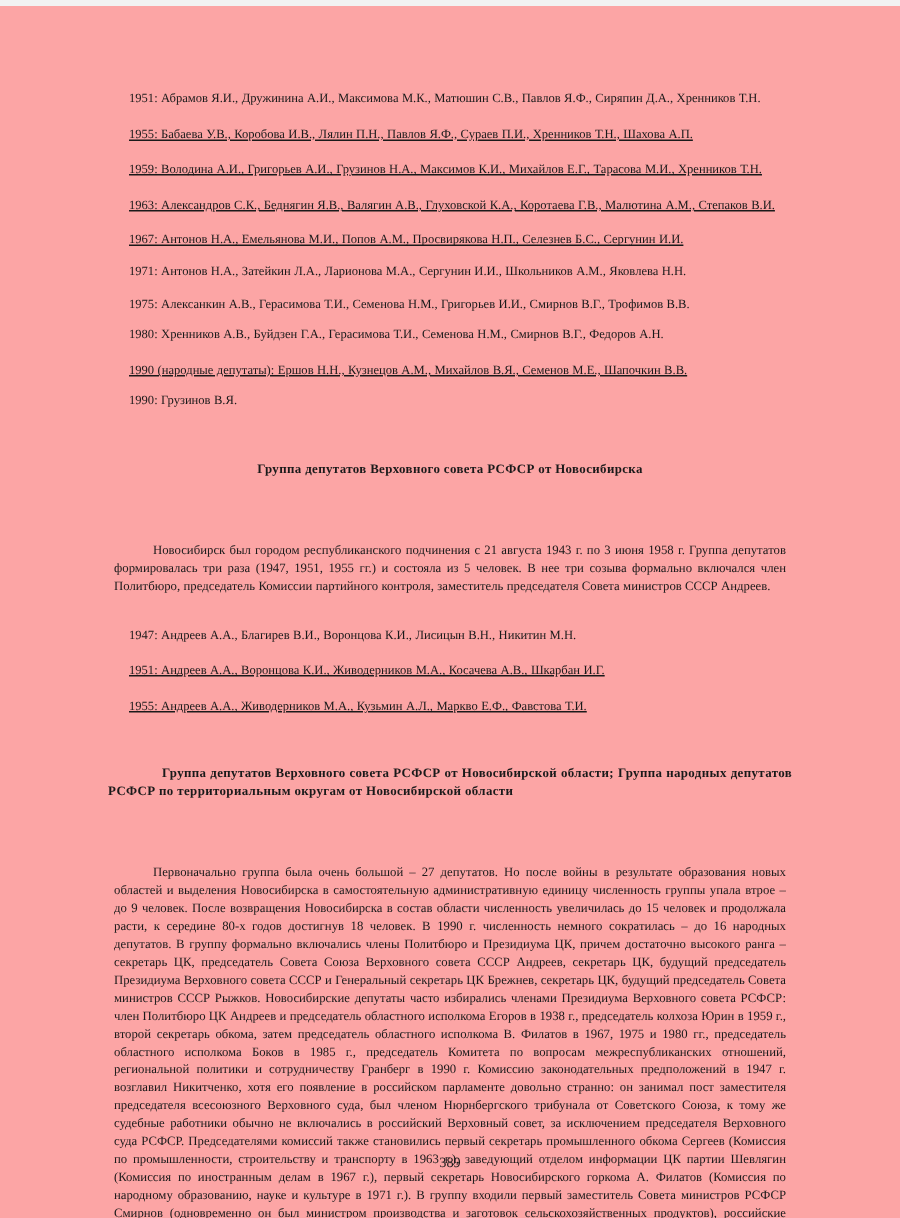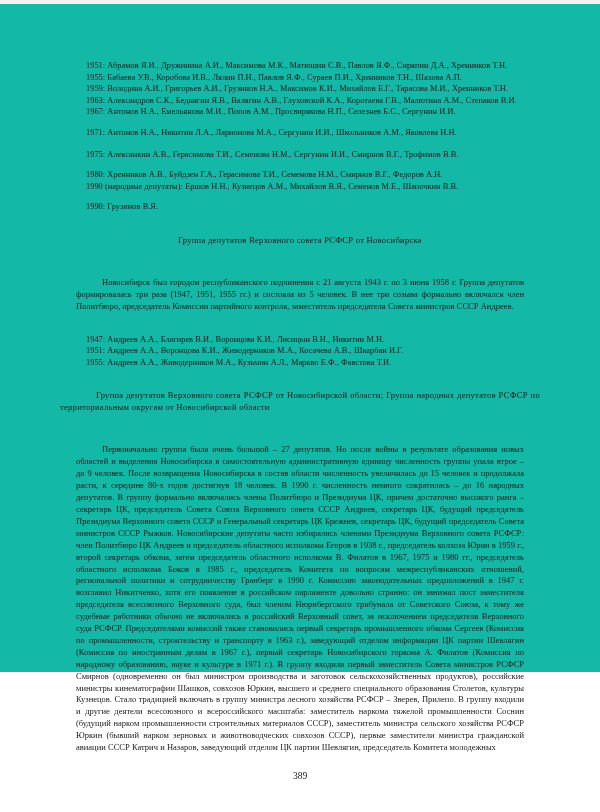--- a/index.html
+++ b/index.html
@@ -10,53 +10,54 @@
   body {
     width: 600px;
     height: 812px;
     overflow: hidden;
     font-family: "Liberation Serif", "DejaVu Serif", serif;
     color: #1a1a1a;
   }
   .page {
     position: relative;
     width: 600px;
-    height: 672px;
-    background: #14b8a6;
+    height: 812px;
+    background: #fca5a5;
     box-sizing: border-box;
     padding: 60px 36px 0 60px;
   }
   .content {
     width: 480px;
   }
   
   .roster-block {
     margin: 0 0 0 0;
   }
   .roster-line {
     font-size: 8.4px;
     line-height: 11.6px;
     text-align: justify;
     text-indent: 26px;
     margin: 0;
     padding: 0;
     word-spacing: 0.2px;
   }
   .roster-line.tight {
-    margin-top: 0px;
+    margin-top: 12px;
+    text-decoration: underline;
   }
   .roster-line.spaced {
     margin-top: 9.5px;
   }
   h2.section-heading {
     font-size: 8.6px;
     line-height: 12px;
-    font-weight: normal;
+    font-weight: bold;
     text-align: center;
-    margin: 0;
+    margin: 12px;
     padding: 0;
     letter-spacing: 0.25px;
   }
   h2.section-heading.left-wrap {
     text-align: justify;
     text-indent: 36px;
   }
   p.body-par {
     font-size: 8.5px;
     line-height: 11.9px;
@@ -94,22 +95,22 @@
   <div class="topband"></div>
 
   <div class="content">
 
     <div class="roster-block">
       <p class="roster-line">1951: Абрамов Я.И., Дружинина А.И., Максимова М.К., Матюшин С.В., Павлов Я.Ф., Сиряпин Д.А., Хренников Т.Н.</p>
       <p class="roster-line tight">1955: Бабаева У.В., Коробова И.В., Лялин П.Н., Павлов Я.Ф., Сураев П.И., Хренников Т.Н., Шахова А.П.</p>
       <p class="roster-line tight">1959: Володина А.И., Григорьев А.И., Грузинов Н.А., Максимов К.И., Михайлов Е.Г., Тарасова М.И., Хренников Т.Н.</p>
       <p class="roster-line tight">1963: Александров С.К., Беднягин Я.В., Валягин А.В., Глуховской К.А., Коротаева Г.В., Малютина А.М., Степаков В.И.</p>
       <p class="roster-line tight">1967: Антонов Н.А., Емельянова М.И., Попов А.М., Просвирякова Н.П., Селезнев Б.С., Сергунин И.И.</p>
-      <p class="roster-line spaced">1971: Антонов Н.А., Никитин Л.А., Ларионова М.А., Сергунин И.И., Школьников А.М., Яковлева Н.Н.</p>
-      <p class="roster-line spaced">1975: Алексанкин А.В., Герасимова Т.И., Семенова Н.М., Сергунин И.И., Смирнов В.Г., Трофимов В.В.</p>
+      <p class="roster-line spaced">1971: Антонов Н.А., Затейкин Л.А., Ларионова М.А., Сергунин И.И., Школьников А.М., Яковлева Н.Н.</p>
+      <p class="roster-line spaced">1975: Алексанкин А.В., Герасимова Т.И., Семенова Н.М., Григорьев И.И., Смирнов В.Г., Трофимов В.В.</p>
     </div>
 
     <div class="sp-sm"></div>
 
     <div class="roster-block">
       <p class="roster-line">1980: Хренников А.В., Буйдзен Г.А., Герасимова Т.И., Семенова Н.М., Смирнов В.Г., Федоров А.Н.</p>
       <p class="roster-line tight">1990 (народные депутаты): Ершов Н.Н., Кузнецов А.М., Михайлов В.Я., Семенов М.Е., Шапочкин В.В.</p>
     </div>
 
     <div class="sp-sm"></div>

